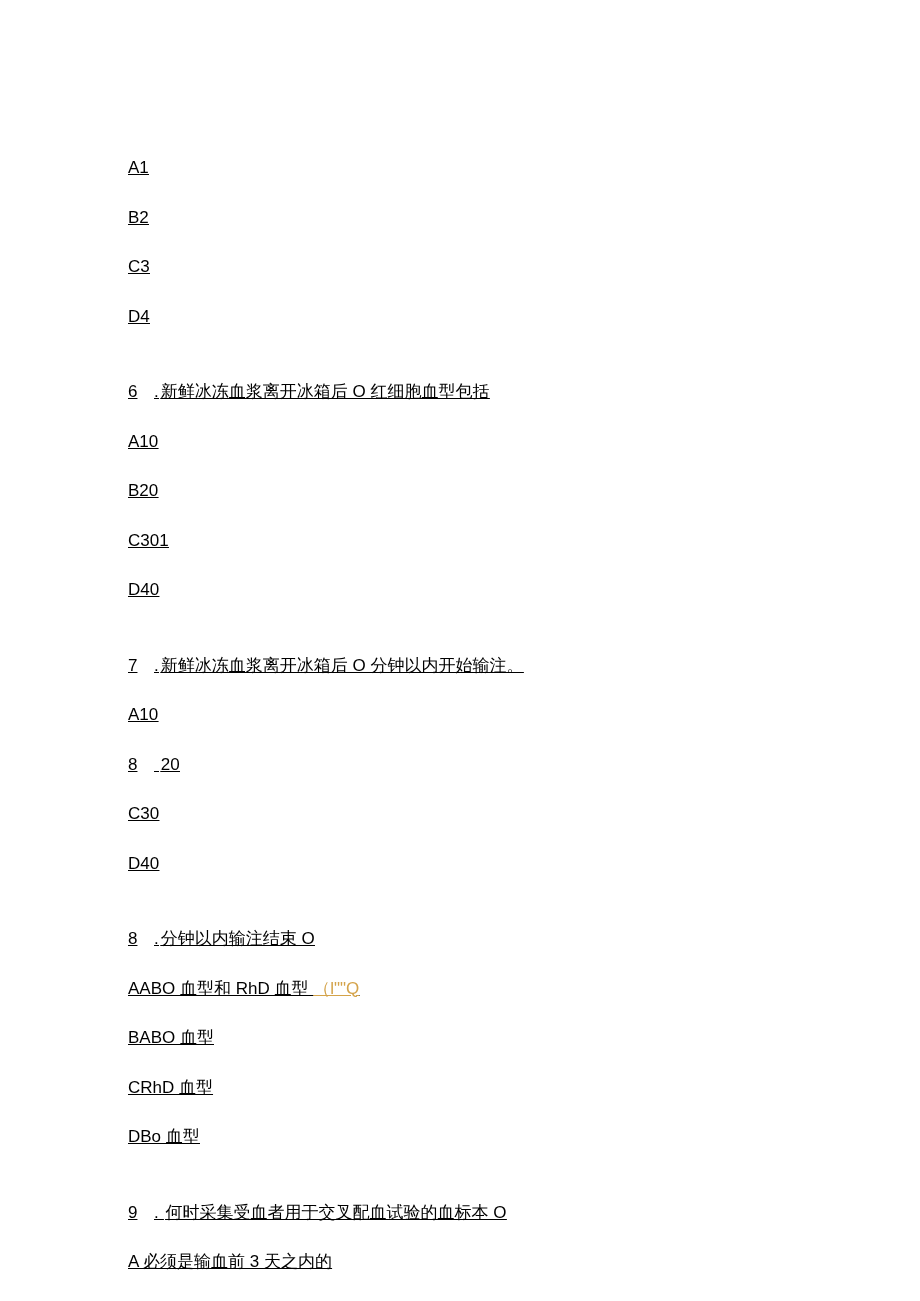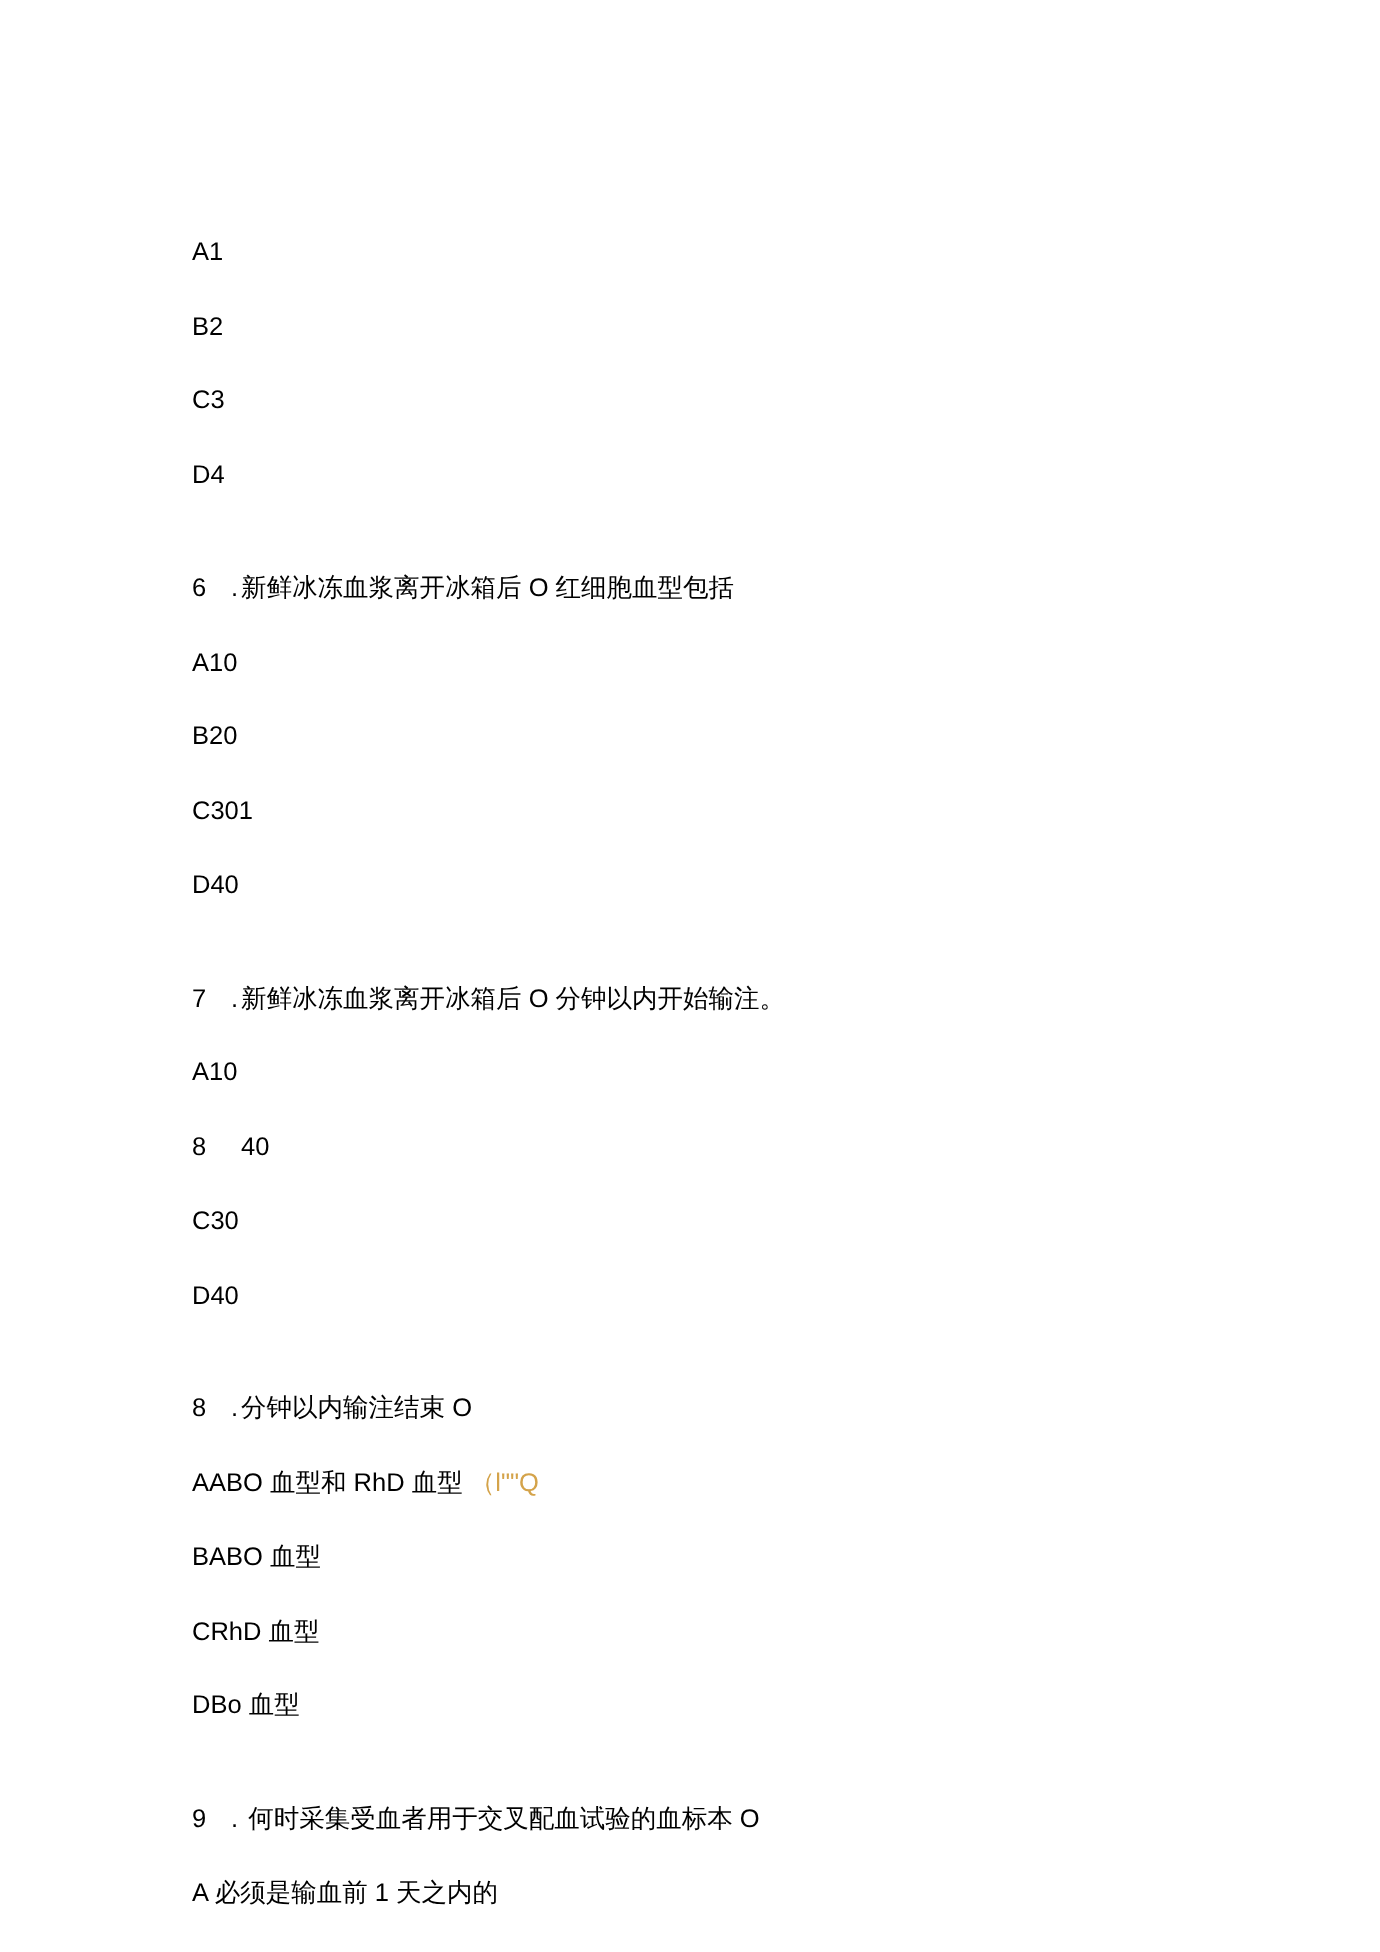--- a/index.html
+++ b/index.html
@@ -1,15 +1,15 @@
 <!DOCTYPE html>
 <html><head>
 <meta charset="utf-8">
 <style>
-  * { margin: 0; padding: 0; box-sizing: border-box; }
+  * { margin: 0; padding: 0; box-sizing: border-box; text-decoration: underline; }
   body {
     background: #ffffff;
     width: 920px;
     height: 1301px;
     font-family: "SimSun", "Arial", sans-serif;
     font-size: 17px;
     color: #000000;
     padding: 155px 128px 0 128px;
     line-height: 1.5;
   }
@@ -49,21 +49,21 @@
 <div class="line">C301</div>
 <div class="line">D40</div>
 
 <div class="block-gap"></div>
 
 <div class="line">
   <span class="q-num">7</span><span class="q-dot">.</span><span>新鲜冰冻血浆离开冰箱后 O 分钟以内开始输注。</span>
 </div>
 <div class="line">A10</div>
 <div class="line">
-  <span class="q-num">8</span><span class="q-dot"> </span><span>40</span>
+  <span class="q-num">8</span><span class="q-dot"> </span><span>20</span>
 </div>
 <div class="line">C30</div>
 <div class="line">D40</div>
 
 <div class="block-gap"></div>
 
 <div class="line">
   <span class="q-num">8</span><span class="q-dot">.</span><span>分钟以内输注结束 O</span>
 </div>
 <div class="line">
@@ -72,14 +72,14 @@
 </div>
 <div class="line">BABO 血型</div>
 <div class="line">CRhD 血型</div>
 <div class="line">DBo 血型</div>
 
 <div class="block-gap"></div>
 
 <div class="line">
   <span class="q-num">9</span><span class="q-dot">. </span><span>何时采集受血者用于交叉配血试验的血标本 O</span>
 </div>
-<div class="line">A 必须是输血前 1 天之内的</div>
+<div class="line">A 必须是输血前 3 天之内的</div>
 <div class="line">B 必须是输血前 7 天之内的</div>
 
 </body></html>

